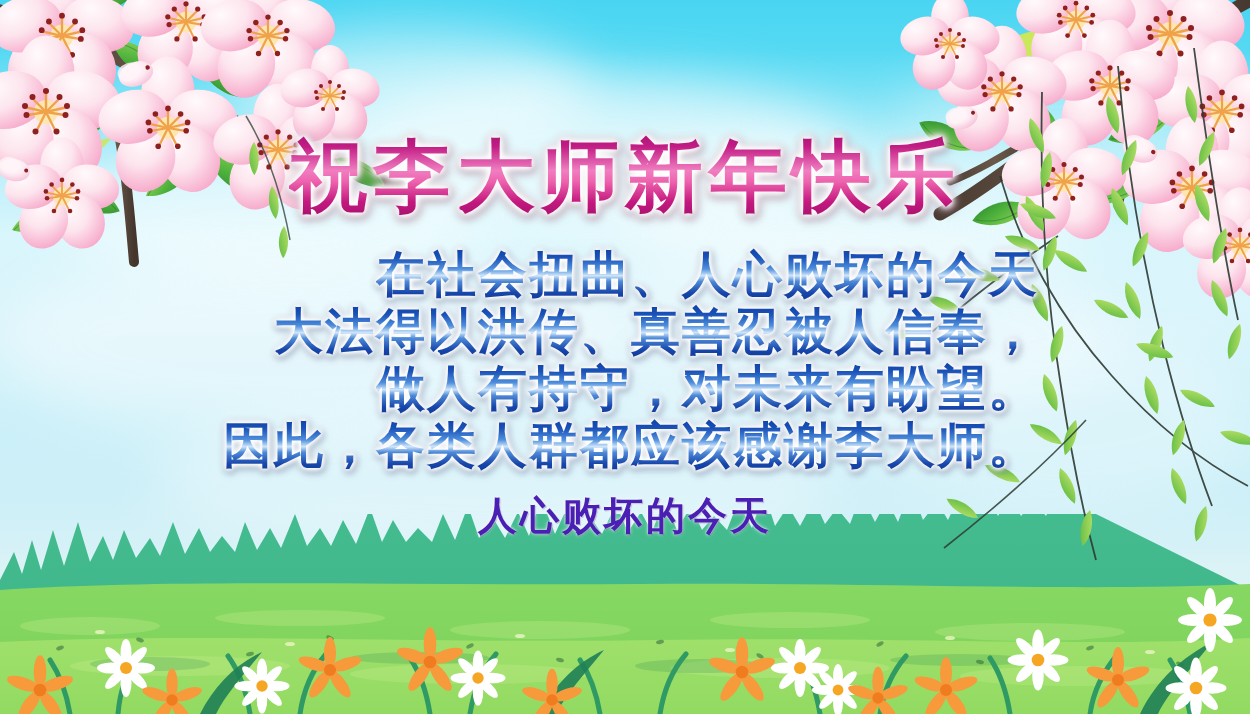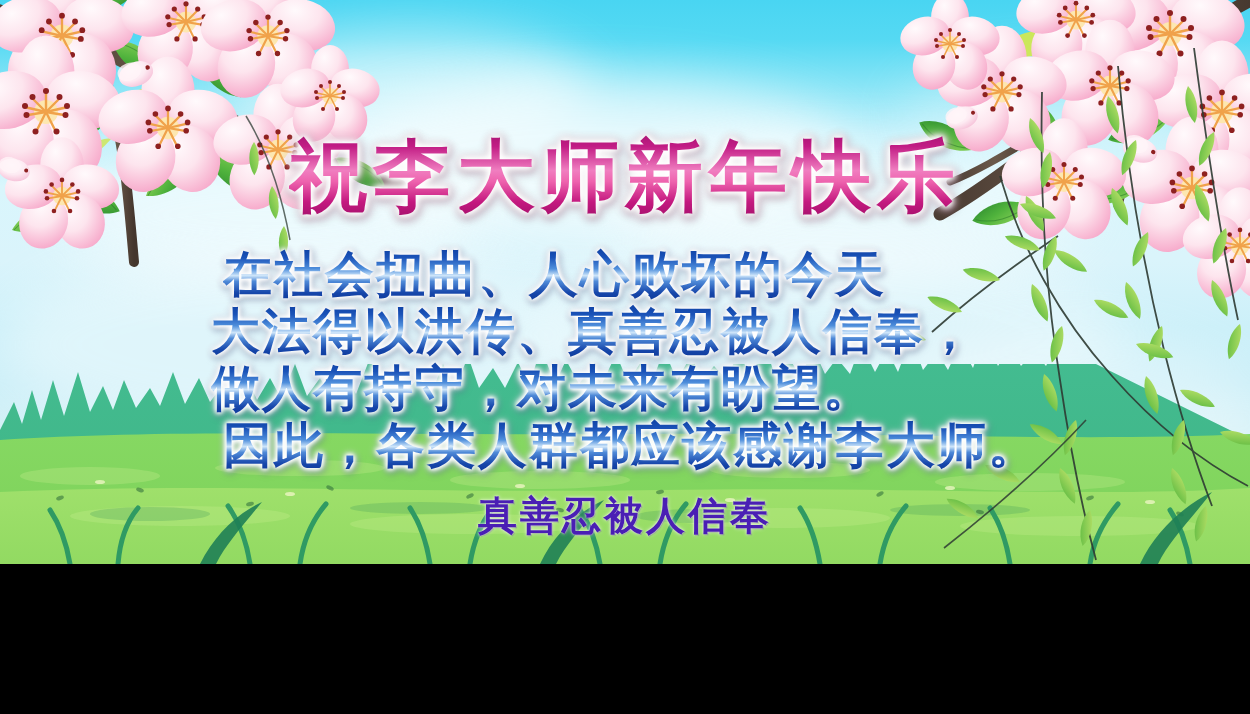--- a/index.html
+++ b/index.html
@@ -1,20 +1,20 @@
 <!DOCTYPE html>
 <html><head>
 <meta charset="utf-8">
 <style>
   * { margin:0; padding:0; box-sizing:border-box; }
   html,body { width:1250px; height:714px; overflow:hidden; background:#000; }
 
   .card{
     position:relative;
-    width:1250px; height:564px;
+    width:1250px; height:714px;
     overflow:hidden;
     font-family:"DejaVu Sans","Liberation Sans",sans-serif;
     background:
       linear-gradient(180deg,
         #49d5f2 0%,
         #55d9f3 7%,
         #86e4f6 15%,
         #bdeffa 24%,
         #d9f6fc 33%,
         #daf4fb 46%,
@@ -70,21 +70,21 @@
     -webkit-text-stroke:0px transparent;
     filter:
       drop-shadow(0 0 3px #fff) drop-shadow(0 0 3px #fff)
       drop-shadow(0 0 4px #fff) drop-shadow(1px 2px 2px rgba(70,0,45,.45));
     white-space:nowrap;
   }
 
   .body-lines{
     margin-top:24px;
     display:flex; flex-direction:column;
-    align-items:flex-start;
+    align-items:flex-end;
   }
   .bline{
     font-size:49px;
     line-height:57px;
     letter-spacing:2px;
     font-weight:bold;
     font-family:"DejaVu Serif","Liberation Serif",serif;
     white-space:nowrap;
     background:linear-gradient(180deg,
         #0d3ea0 0%,
@@ -754,16 +754,16 @@
   </div>
 
   <div class="textwrap">
     <div class="title">祝李大师新年快乐</div>
     <div class="body-lines">
       <div class="bline l1">在社会扭曲、人心败坏的今天</div>
       <div class="bline l2">大法得以洪传、真善忍被人信奉，</div>
       <div class="bline l3">做人有持守，对未来有盼望。</div>
       <div class="bline l4">因此，各类人群都应该感谢李大师。</div>
     </div>
-    <div class="signature">真善忍被人信奉</div>
+    <div class="signature">人心败坏的今天</div>
   </div>
 
 </div>
 
 </body></html>

